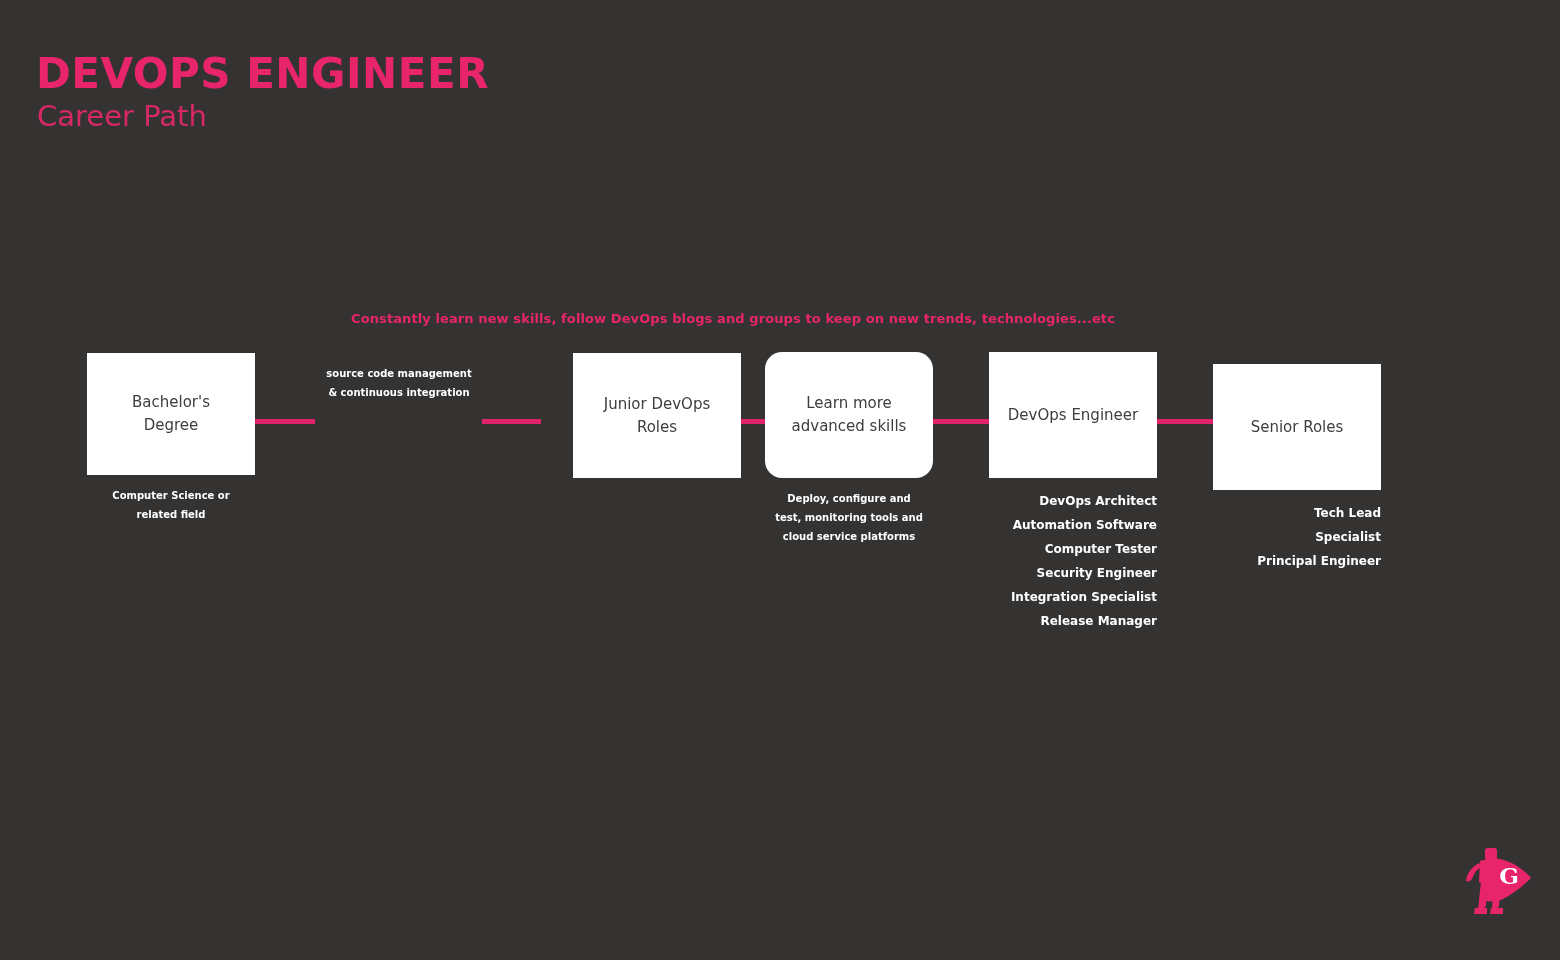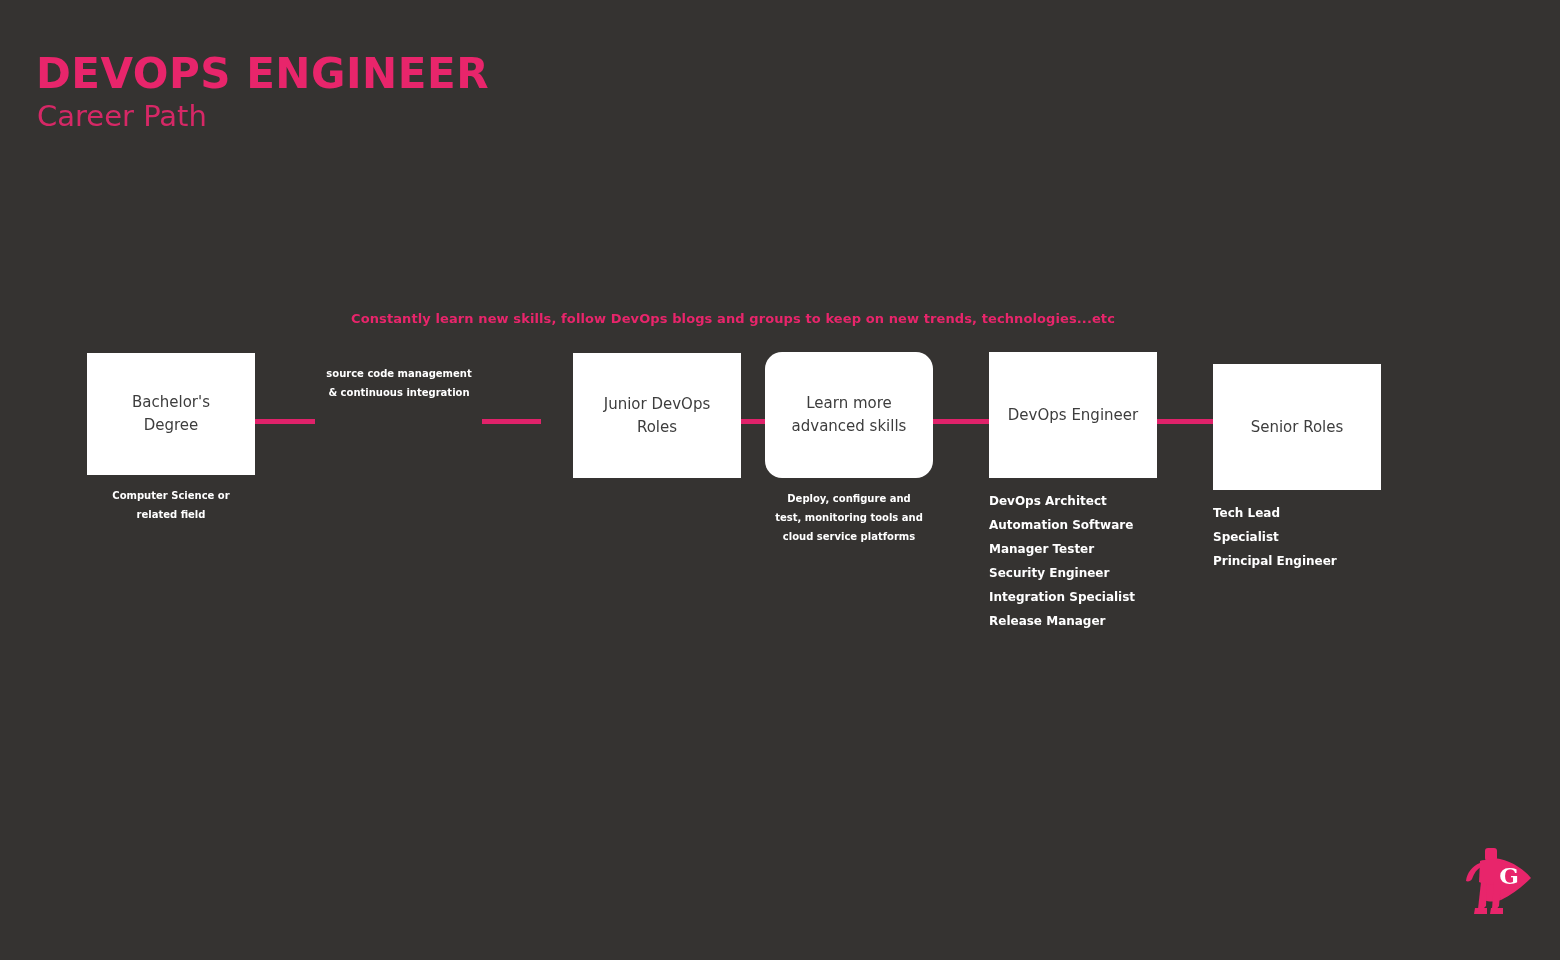--- a/index.html
+++ b/index.html
@@ -91,21 +91,21 @@
     margin-top: 11px;
     text-align: center;
     font-size: 10px;
     line-height: 19px;
     font-weight: bold;
     color: #ffffff;
     white-space: pre-line;
   }
   .stage-roles {
     margin-top: 11px;
-    text-align: left;
+    text-align: right;
     list-style: none;
     padding: 0;
   }
   .stage-roles li {
     font-size: 12px;
     line-height: 24px;
     font-weight: bold;
     color: #ffffff;
     white-space: nowrap;
   }
@@ -170,21 +170,21 @@
 test, monitoring tools and
 cloud service platforms</div>
     </div>
     <div class="stage" style="left: 989px; top: 352px;">
       <div class="stage-box" style="height: 126px;">
         <div class="stage-box-label">DevOps Engineer</div>
       </div>
       <ul class="stage-roles">
         <li>DevOps Architect</li>
         <li>Automation Software</li>
-        <li>Manager Tester</li>
+        <li>Computer Tester</li>
         <li>Security Engineer</li>
         <li>Integration Specialist</li>
         <li>Release Manager</li>
       </ul>
     </div>
     <div class="stage" style="left: 1213px; top: 364px;">
       <div class="stage-box" style="height: 126px;">
         <div class="stage-box-label">Senior Roles</div>
       </div>
       <ul class="stage-roles">

